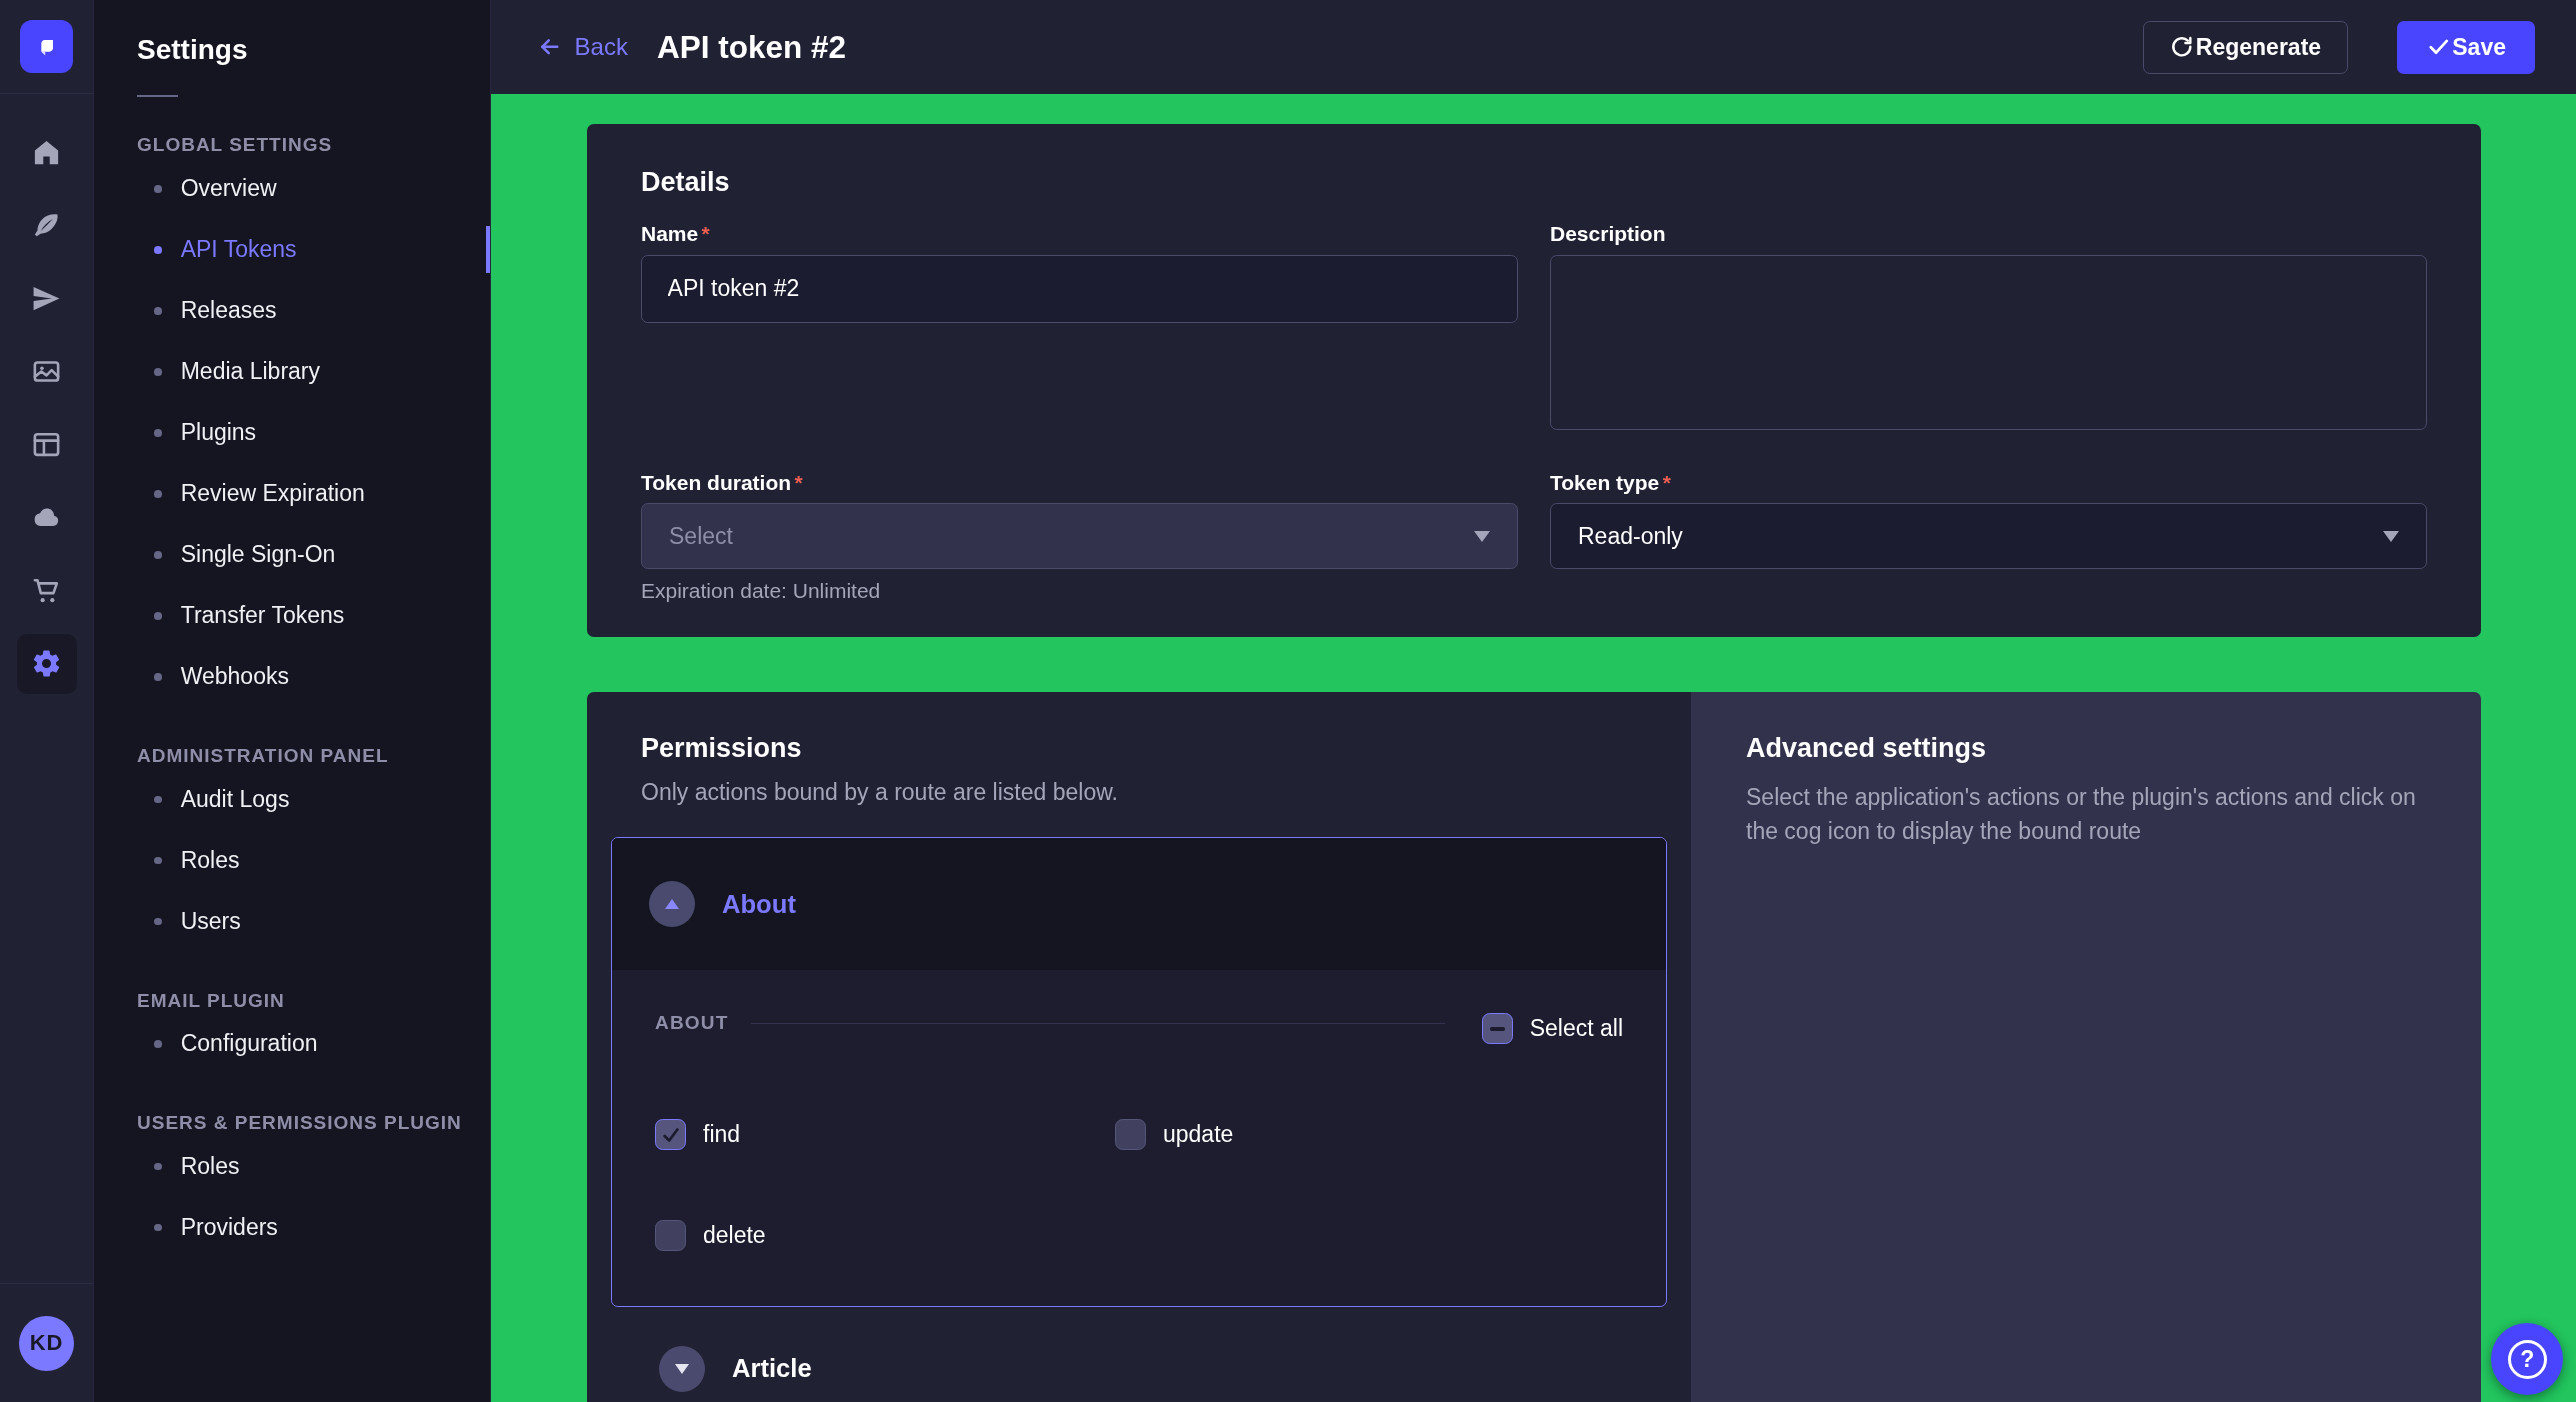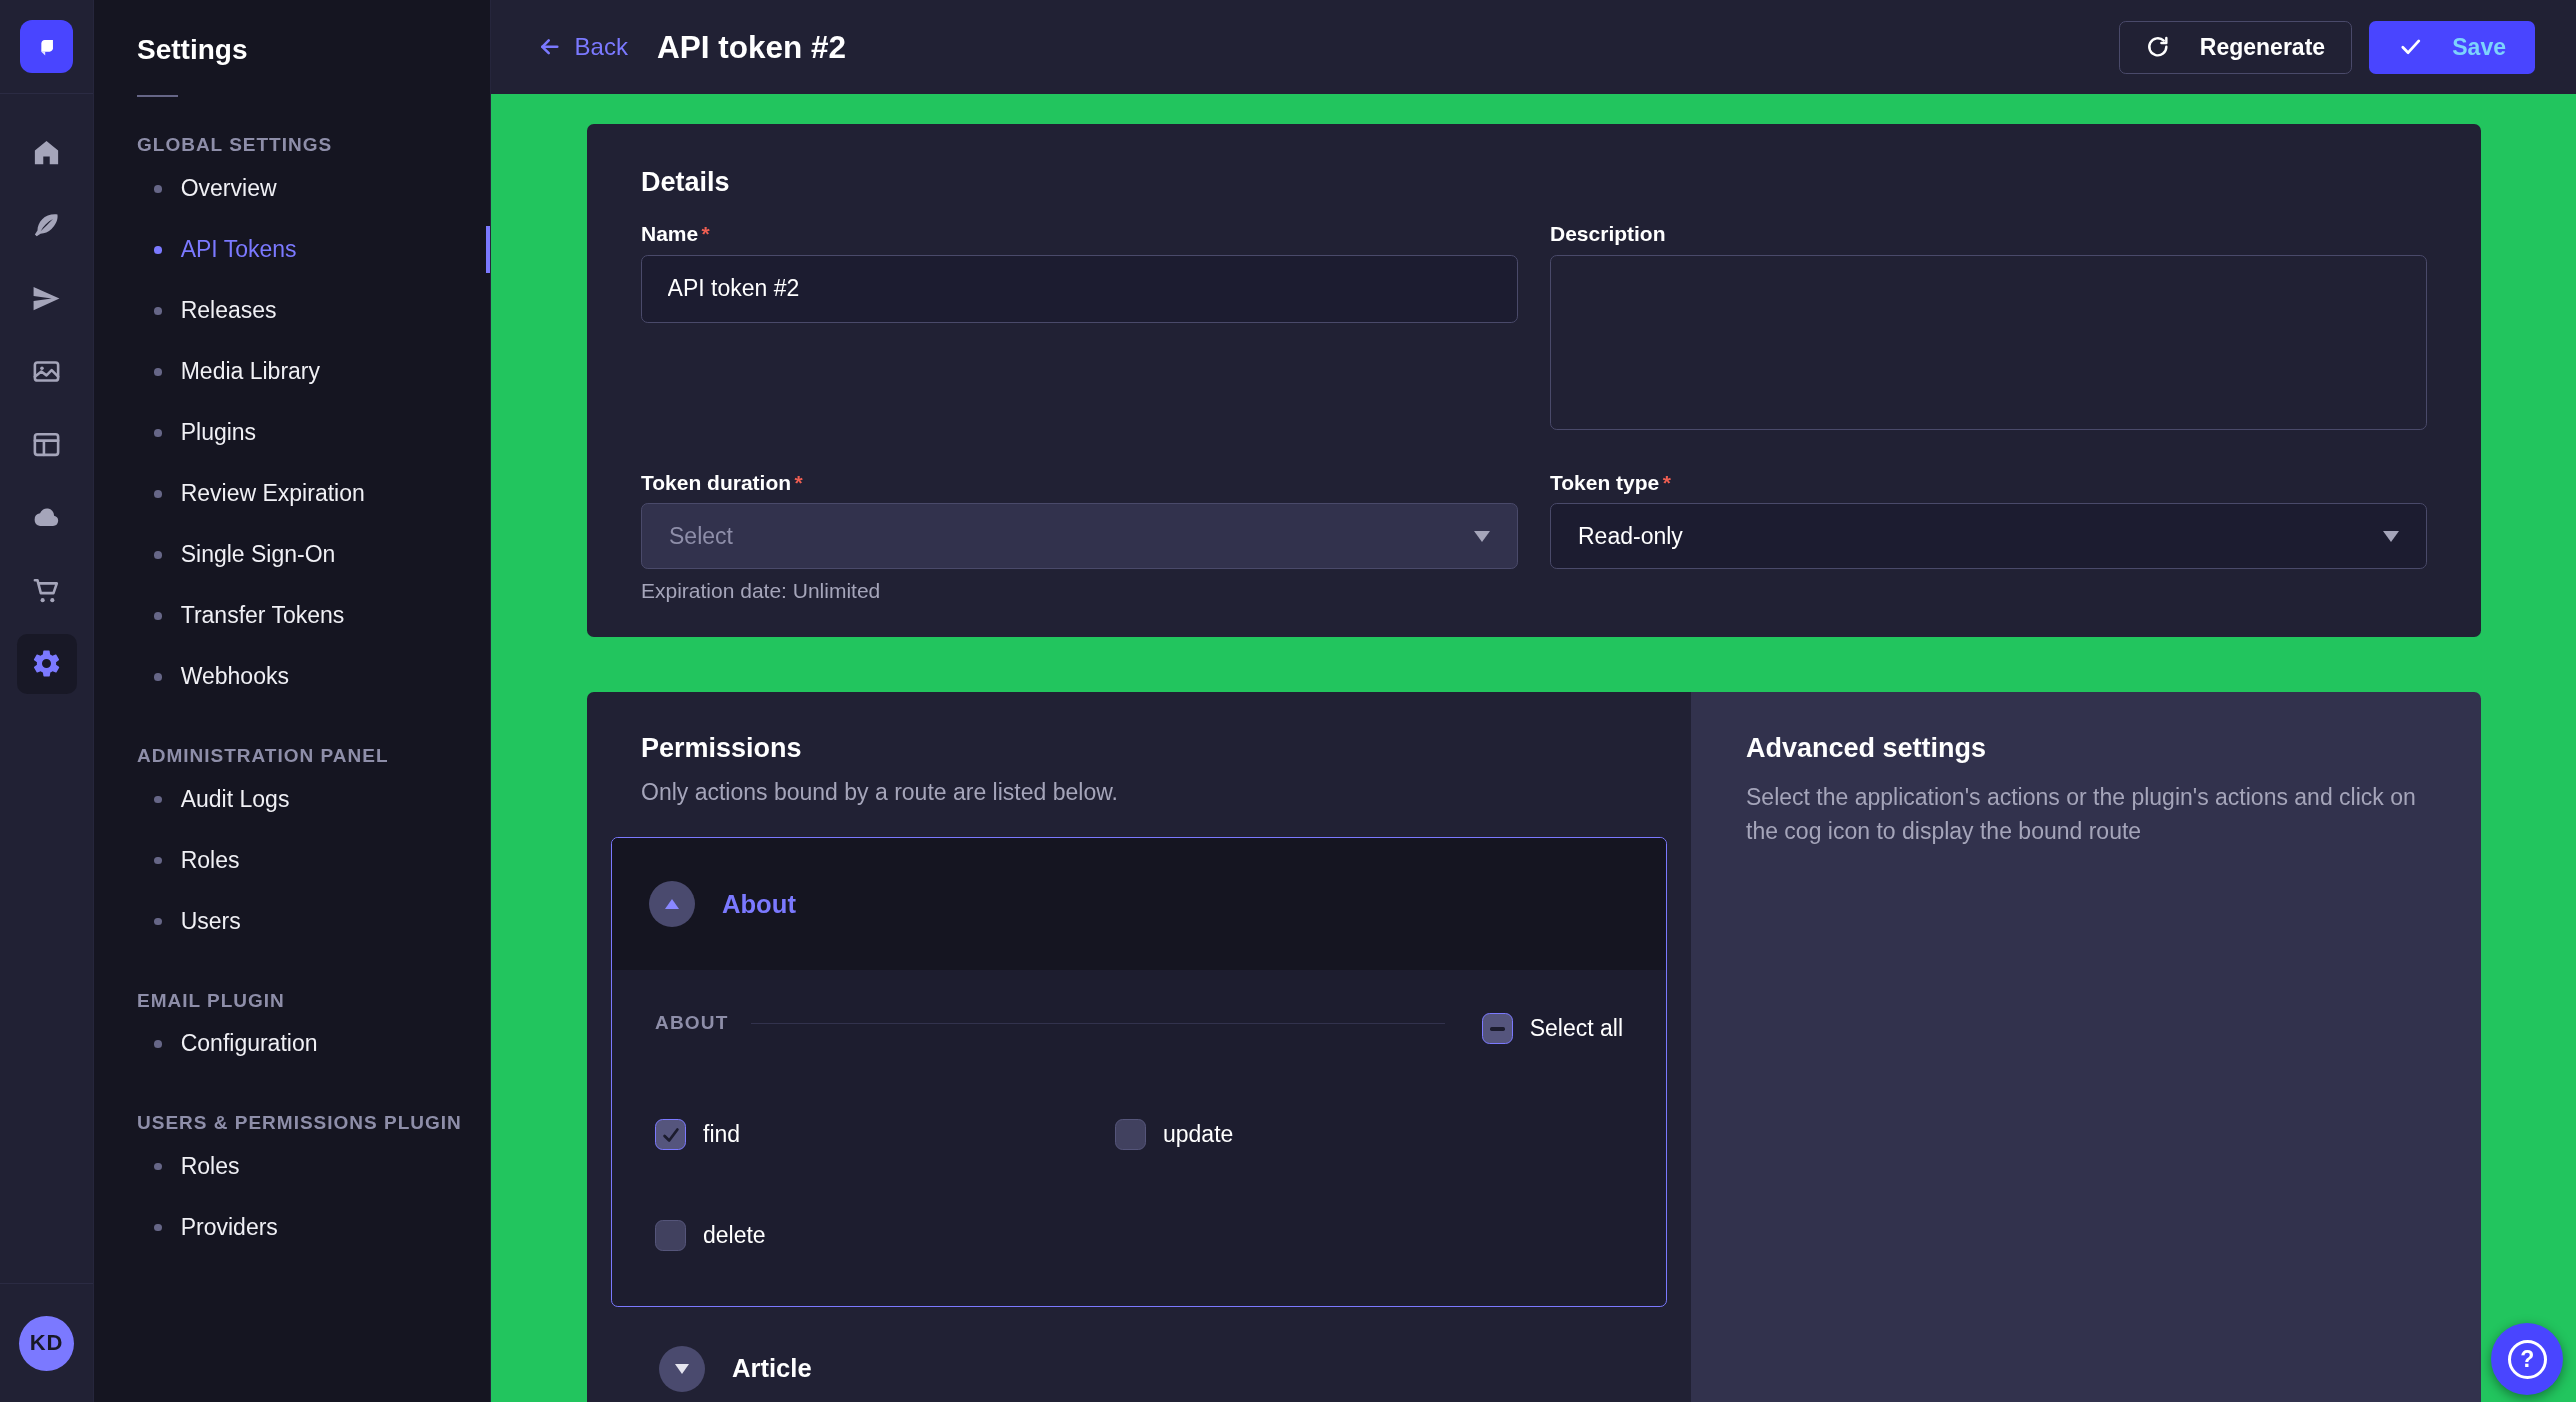--- a/index.html
+++ b/index.html
@@ -32,23 +32,23 @@
   .nav-item.active .nav-label { color:#7b79ff; }
   .nav-item.active::after { content:""; position:absolute; right:0; top:6.8px; bottom:6.8px; width:4.3px; background:#7b79ff; }
 
   
   .main { flex:1; display:flex; flex-direction:column; min-width:0; }
   .main-header { height:94px; background:#212134; display:flex; align-items:center; padding:0 41px 0 46px; flex-shrink:0; }
   .back-link { display:flex; align-items:center; gap:12px; color:#7b79ff; font-size:24px; cursor:pointer; }
   .back-link svg { width:25.6px; height:25.6px; }
   .page-title { font-size:31.5px; font-weight:bold; margin-left:29px; }
   .header-spacer { flex:1; }
-  .btn { height:53px; border-radius:6.8px; display:flex; align-items:center; justify-content:center; gap:29px; font-size:23px; font-weight:600; cursor:pointer; }
+  .btn { height:53px; border-radius:6.8px; display:flex; align-items:center; justify-content:center; gap:1px; font-size:23px; font-weight:600; cursor:pointer; }
   .btn-regenerate { padding:0 25.6px; border:0.9px solid #4a4a6a; background:#212134; color:#fff; margin-right:17px; }
-  .btn-save { padding:0 29px; background:#4945ff; color:#7dd3fc; }
+  .btn-save { padding:0 29px; background:#4945ff; color:#ffffff;margin-left:32px; }
   .btn svg { width:25.6px; height:25.6px; }
 
   .content { flex:1; background:#22c55e; padding:30px 95px 0 96px; min-height:0; display:flex; flex-direction:column;gap:12px; }
 
   
   .card { background:#212134; border-radius:6.8px; padding:43px 54px 34px; flex-shrink:0; }
   .card-title { font-size:27px; font-weight:600; margin-bottom:24px; }
   .form-grid { display:grid; grid-template-columns:1fr 1fr; column-gap:32px; row-gap:38px; }
   .field-label { font-size:21px; font-weight:600; margin-bottom:8.5px; display:flex; gap:3.4px; }
   .req { color:#ee5e52; }

